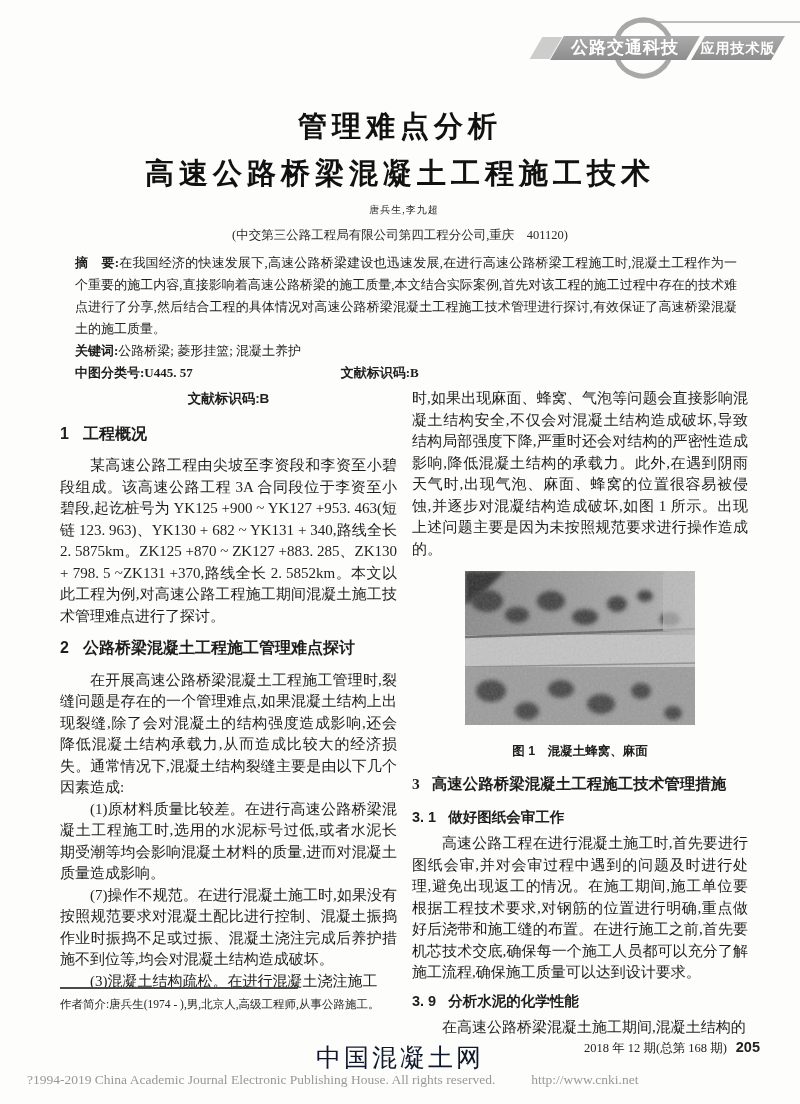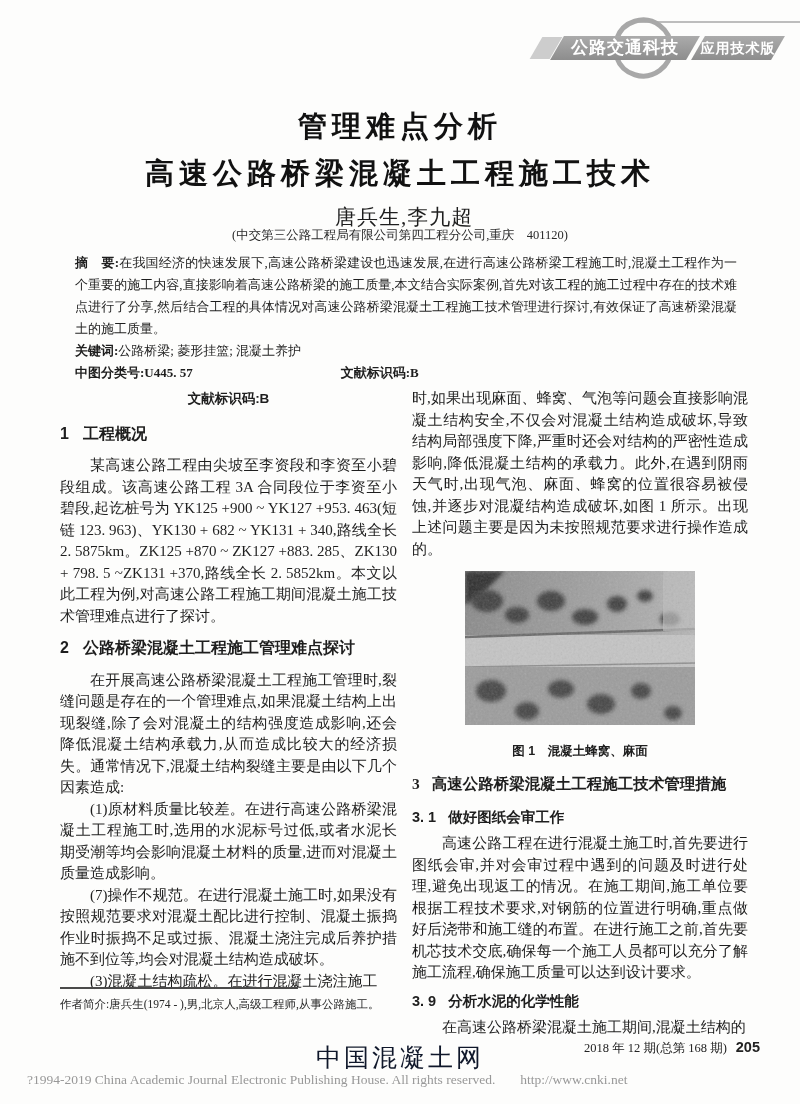--- a/index.html
+++ b/index.html
@@ -15,21 +15,21 @@
   .band{position:absolute;top:36px;height:24px;transform:skewX(-30deg);background:linear-gradient(#ababab,#8d8d8d);}
   .band span{display:block;transform:skewX(30deg);color:#fff;font-weight:bold;
     font-family:"Liberation Sans","DejaVu Sans",sans-serif;text-align:center;line-height:24px;}
   .band1{left:557px;width:136px;}
   .band1 span{font-size:17px;letter-spacing:1px;}
   .band2{left:698px;width:80px;}
   .band2 span{font-size:14px;letter-spacing:1px;}
   
   .title{position:absolute;left:0;right:0;top:103px;text-align:center;
     font-size:29px;font-weight:600;letter-spacing:5px;line-height:47px;color:#111;}
-  .authors{position:absolute;left:8px;right:0;top:203px;text-align:center;font-size:21px;letter-spacing:1px;}
+  .authors{position:absolute;left:8px;right:0;top:203px;text-align:center;font-size:10px;letter-spacing:1px;}
   .affil{position:absolute;left:0;right:0;top:227px;text-align:center;font-size:12.5px;color:#2a2a2a;}
   
   .meta{position:absolute;left:75px;width:662px;top:252px;font-size:13px;line-height:22px;}
   .meta p{margin:0;text-align:justify;}
   .lab{font-weight:bold;}
   .clcline{margin-top:0;}
   .doccode{margin-left:148px;}
   
   .col{position:absolute;top:388px;font-size:15px;line-height:21.5px;}
   .col-left{left:60px;width:337px;}
@@ -56,21 +56,21 @@
   .footnote{position:absolute;left:60px;top:997px;width:360px;font-size:11.5px;
     white-space:nowrap;color:#262626;}
   
   .issue{position:absolute;right:40px;top:1039px;font-size:12.5px;color:#222;}
   .pagenum{font-family:"Liberation Sans","DejaVu Sans",sans-serif;font-weight:bold;
     font-size:14.5px;margin-left:9px;}
   .watermark{position:absolute;left:0;right:0;top:1041px;text-align:center;
     font-family:"Liberation Sans","DejaVu Sans",sans-serif;
     font-size:25px;color:#0f172a;letter-spacing:3px;}
   .copyright{position:absolute;left:27px;top:1072px;font-size:13.5px;color:#989898;}
-  .copyright a{color:#989898;text-decoration:none;margin-left:25px;}
+  .copyright a{color:#989898;text-decoration:none;margin-left:36px;}
 </style>
 </head>
 <body>
 
 <div id="page">
 
   <div class="topline"></div>
   <svg class="crescent" width="66" height="68" viewBox="0 0 66 68">
     <path d="M6.6,24.8 A28,28 0 1 1 6.6,43.2" stroke="#a8a8a8" stroke-width="5" fill="none" stroke-linecap="round" transform="translate(2,1)"></path>
   </svg>

